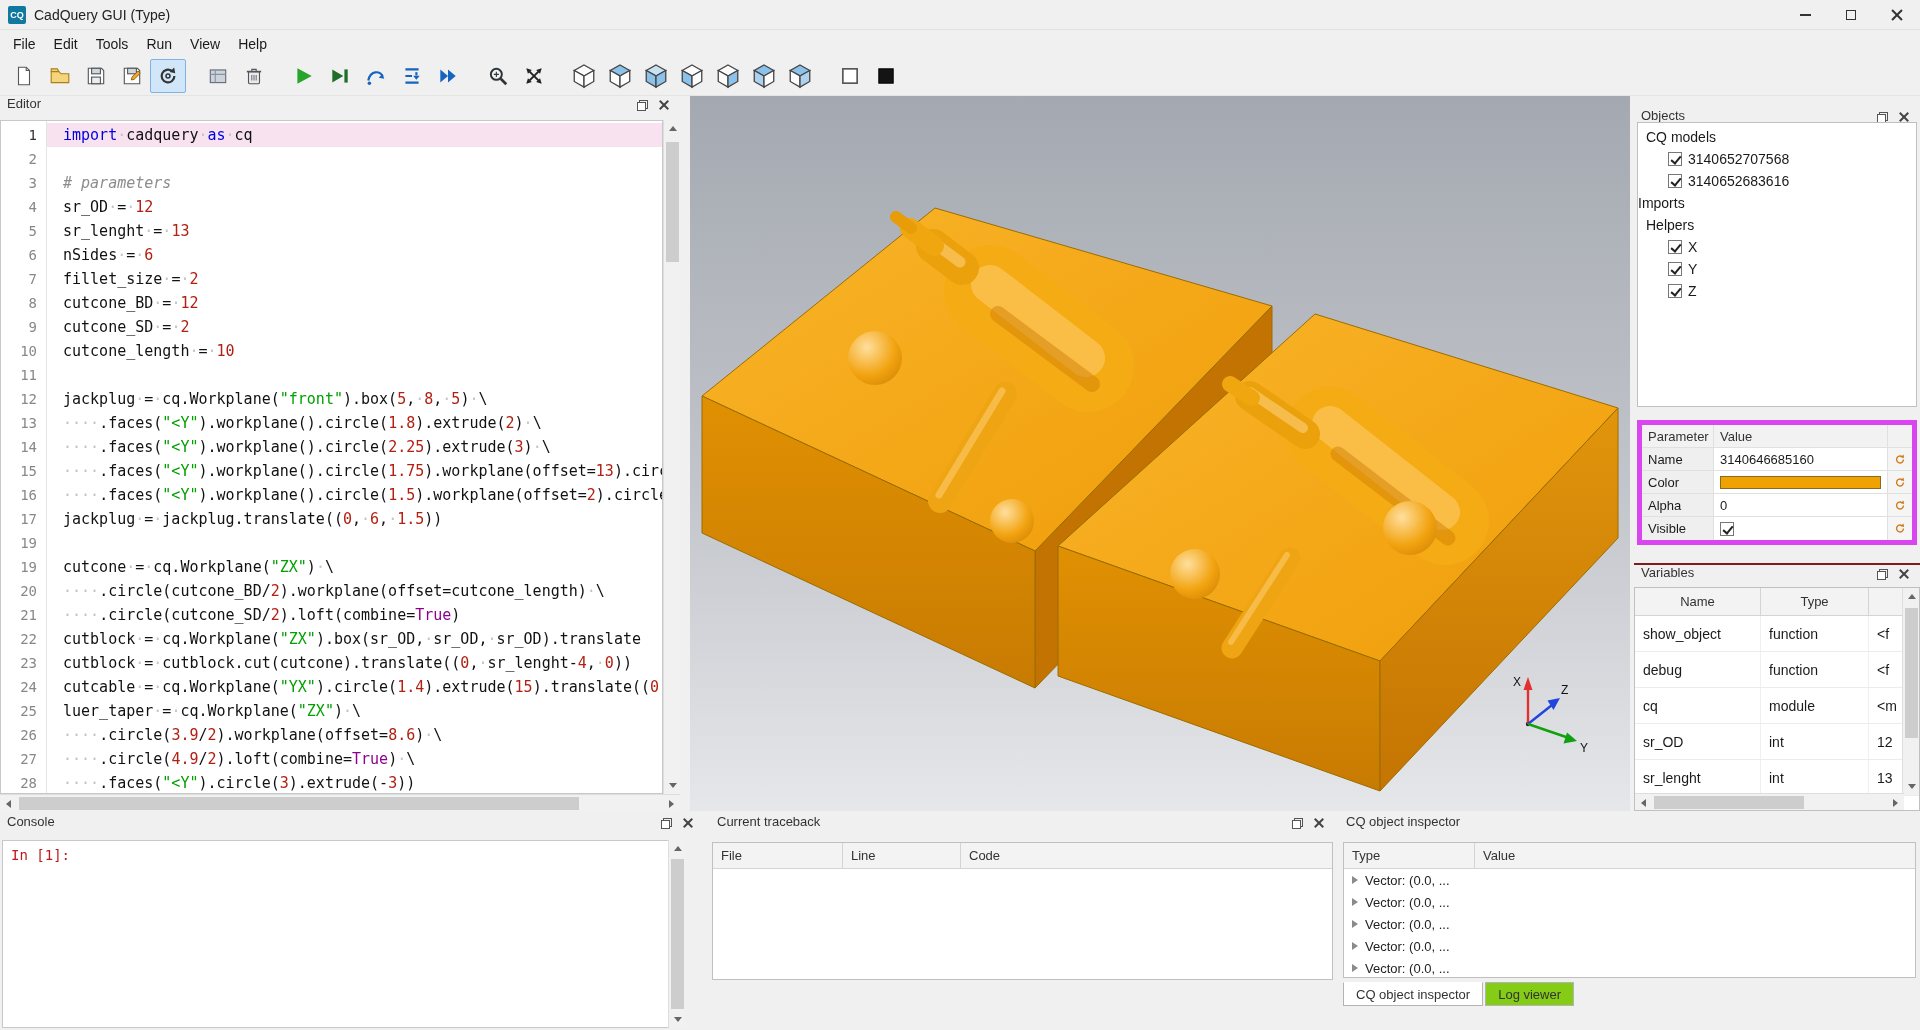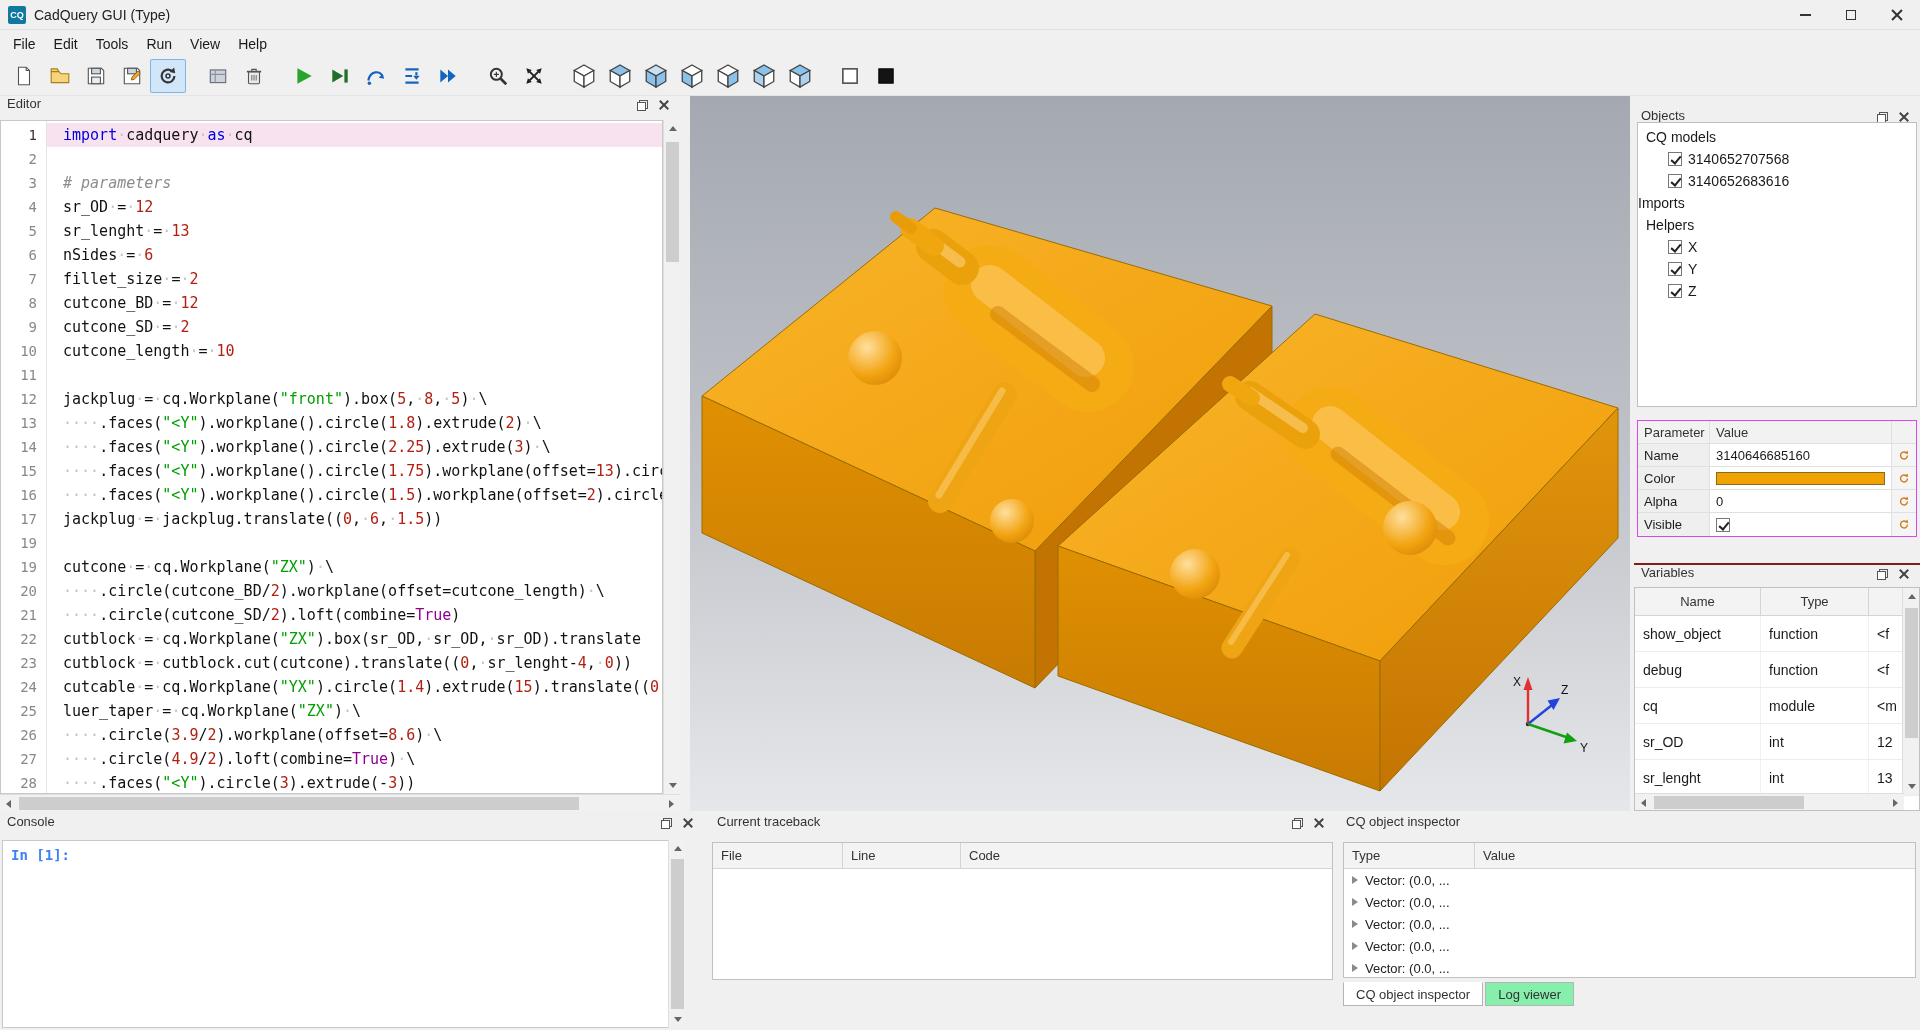--- a/index.html
+++ b/index.html
@@ -70,56 +70,56 @@
 
 .viewport{position:absolute;left:690px;top:96px;width:940px;height:715px;overflow:hidden}
 
 
 .tree-box{position:absolute;left:3px;top:26px;width:280px;height:285px;background:#fff;border:1px solid #c0c0c0;padding-top:3px;overflow:hidden}
 .tree-row{display:flex;align-items:center;height:22px;font-size:14px}
 .cbx{width:14px;height:14px;border:1px solid #777;background:#fff;display:inline-block;position:relative;margin-right:6px;flex:none}
 .cbx.on::after{content:"";position:absolute;left:4px;top:1px;width:4px;height:8px;
   border-right:2px solid #222;border-bottom:2px solid #222;transform:rotate(40deg)}
 
-.props-table{position:absolute;left:3px;top:324px;width:280px;background:#fff;border:1px solid #d946ef;font-size:13px}
+.props-table{position:absolute;left:3px;top:324px;width:280px;background:#fff;border:5px solid #d946ef;font-size:13px}
 .prow{display:flex;height:23px;align-items:stretch;border-bottom:1px solid #e0e0e0}
 .prow:last-child{border-bottom:none}
 .pcell{display:flex;align-items:center;padding:0 6px;border-right:1px solid #e0e0e0}
 .pl{width:72px;background:#efefef;flex:none}
 .pv{flex:1}
 .pbtn{width:24px;flex:none;display:flex;align-items:center;justify-content:center;background:#f5f5f5;border-right:none}
 .phead .pcell{background:#f2f2f2;color:#333}
 .swatch{width:100%;height:13px;border:1px solid #8a6a20}
 .reset-ic{width:15px;height:15px}
 
 .var-table{position:absolute;left:0;top:395px;width:286px;height:320px;background:#fff;border:1px solid #c0c0c0;overflow:hidden}
 .var-head{display:flex;height:28px;background:#f3f3f3;border-bottom:1px solid #d4d4d4}
 .var-hcell{display:flex;align-items:center;justify-content:center;font-size:13px;color:#333;border-right:1px solid #d4d4d4}
 .var-row{display:flex;height:36px;border-bottom:1px solid #ececec}
 .var-cell{display:flex;align-items:center;padding:0 8px;font-size:14px;border-right:1px solid #f0f0f0;overflow:hidden;white-space:nowrap}
 .c0{width:126px;flex:none}.c1{width:108px;flex:none}.c2{flex:1}
 
 
 .console-box{position:absolute;left:2px;top:26px;width:683px;height:188px;background:#fff;border:1px solid #c8c8c8;
   font-family:"DejaVu Sans Mono",monospace;font-size:14px;padding:6px 8px}
-.prompt{color:#3b82f6;font-weight:bold}
+.prompt{color:#b91c1c;font-weight:normal}
 
 .tb-table{position:absolute;left:2px;top:28px;width:621px;height:138px;background:#fff;border:1px solid #c0c0c0}
 .tb-head{display:flex;height:26px;background:#f3f3f3;border-bottom:1px solid #d4d4d4}
 .tb-cell{display:flex;align-items:center;padding:0 8px;font-size:13px;color:#333;border-right:1px solid #d4d4d4}
 .w-file{width:130px;flex:none}.w-line{width:118px;flex:none}.w-code{flex:1;border-right:none}
 
 .insp-table{position:absolute;left:4px;top:28px;width:573px;height:136px;background:#fff;border:1px solid #c0c0c0;overflow:hidden}
 .insp-head{display:flex;height:26px;background:#f3f3f3;border-bottom:1px solid #d4d4d4}
 .insp-hcell{display:flex;align-items:center;padding:0 8px;font-size:13px;color:#333;border-right:1px solid #d4d4d4}
 .ih0{width:131px;flex:none}.ih1{flex:1;border-right:none}
 .insp-row{display:flex;align-items:center;height:22px;font-size:13px;color:#222;padding-left:8px}
 .tri{width:0;height:0;border-top:4px solid transparent;border-bottom:4px solid transparent;border-left:6px solid #8a8a8a;margin-right:7px}
 .insp-tabs{position:absolute;left:4px;top:168px;display:flex}
-.insp-tab{height:24px;display:flex;align-items:center;padding:0 12px;font-size:13px;border:1px solid #b4b4b4;background:#86efac;color:#333;margin-right:2px}
+.insp-tab{height:24px;display:flex;align-items:center;padding:0 12px;font-size:13px;border:1px solid #b4b4b4;background:#84cc16;color:#333;margin-right:2px}
 .insp-tab.active{background:#fff;border-top-color:#fff}
 </style>
 </head>
 <body>
 
 <svg width="0" height="0" style="position:absolute">
 <defs>
 <symbol id="i-new" viewBox="0 0 20 20">
         <path d="M5 2 h7 l3 3 v13 h-10 z" fill="#fff" stroke="#555"></path>
         <path d="M12 2 v3 h3" fill="none" stroke="#555"></path>

